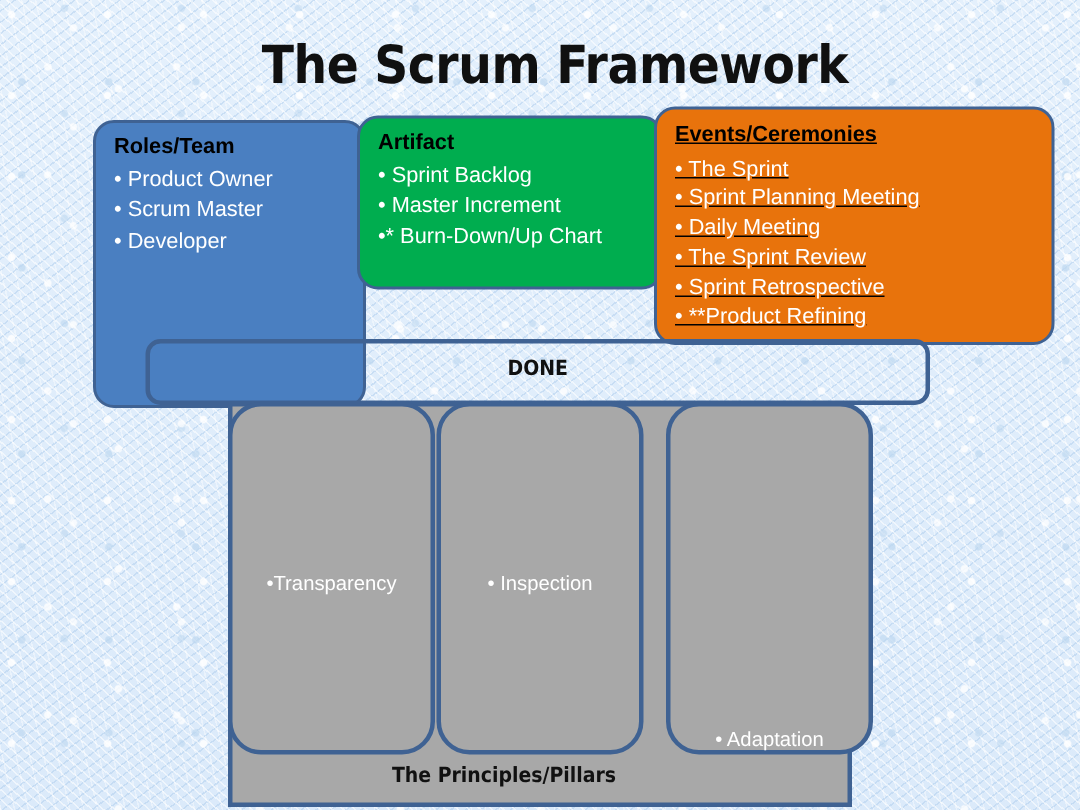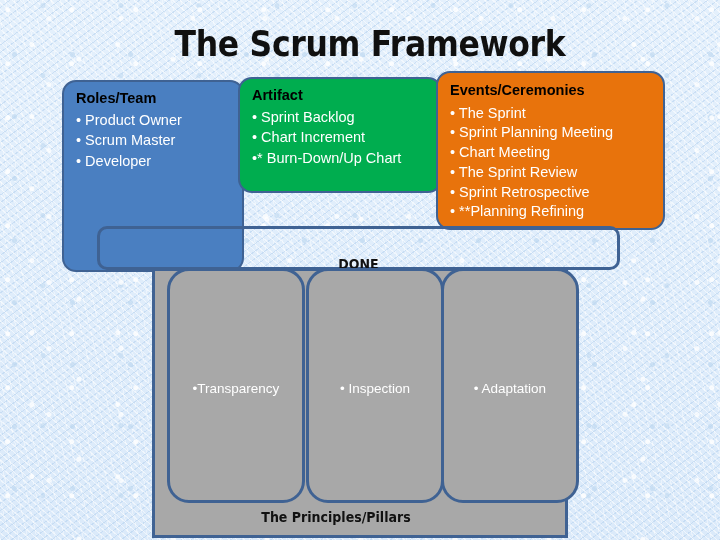--- a/index.html
+++ b/index.html
@@ -87,45 +87,46 @@
     left: 238px;
     top: 77px;
     width: 204px;
     height: 116px;
     background-color: #00ad4f;
     z-index: 3;
   }
   #panel-events {
     left: 436px;
     top: 71px;
-    width: 229px;
+    width: 267px;
     height: 159px;
     background-color: #e8730c;
     z-index: 4;
+    text-decoration: underline;
   }
   #panel-events .panel-item,
   #panel-events .panel-head { line-height: 1.36; }
 
   
   #done-bar {
     position: absolute;
     left: 97px;
     top: 226px;
     width: 523px;
     height: 44px;
     box-sizing: border-box;
     border: 3px solid #3f6293;
     border-radius: 10px;
     background: transparent;
     z-index: 5;
   }
   #done-label {
     position: absolute;
     left: 0;
-    top: 27px;
+    top: 9px;
     width: 100%;
     text-align: center;
     font-size: 14px;
     font-weight: bold;
     color: #111111;
     font-family: "DejaVu Sans", sans-serif;
     font-stretch: condensed;
   }
 
   
@@ -140,38 +141,37 @@
     background-color: #a8a8a8;
     z-index: 4;
   }
   #pillars {
     position: absolute;
     left: 152px;
     top: 268px;
     width: 416px;
     height: 235px;
     z-index: 6;
-    margin-left: 15px;
   }
   .pillar {
     position: absolute;
     top: 0;
     width: 138px;
     height: 235px;
     box-sizing: border-box;
     border: 3px solid #3f6293;
     border-radius: 22px;
     background-color: #a8a8a8;
     display: flex;
     align-items: center;
     justify-content: center;
   }
   #pillar-1 { left: 0px; }
   #pillar-2 { left: 139px; }
-  #pillar-3 { left: 274px; }
+  #pillar-3 { left: 292px; align-items: flex-end; }
   .pillar-label {
     font-size: 13.5px;
     color: #ffffff;
     white-space: nowrap;
     margin-top: 5px;
   }
   #pillar-base-label {
     position: absolute;
     left: 152px;
     top: 509px;
@@ -195,32 +195,32 @@
   <div class="panel" id="panel-roles">
     <div class="panel-head">Roles/Team</div>
     <div class="panel-item">• Product Owner</div>
     <div class="panel-item">• Scrum Master</div>
     <div class="panel-item">• Developer</div>
   </div>
 
   <div class="panel" id="panel-artifact">
     <div class="panel-head">Artifact</div>
     <div class="panel-item">• Sprint Backlog</div>
-    <div class="panel-item">• Chart Increment</div>
+    <div class="panel-item">• Master Increment</div>
     <div class="panel-item">•* Burn-Down/Up Chart</div>
   </div>
 
   <div class="panel" id="panel-events">
     <div class="panel-head">Events/Ceremonies</div>
     <div class="panel-item">• The Sprint</div>
     <div class="panel-item">• Sprint Planning Meeting</div>
-    <div class="panel-item">• Chart Meeting</div>
+    <div class="panel-item">• Daily Meeting</div>
     <div class="panel-item">• The Sprint Review</div>
     <div class="panel-item">• Sprint Retrospective</div>
-    <div class="panel-item">• **Planning Refining</div>
+    <div class="panel-item">• **Product Refining</div>
   </div>
 
   <div id="pillar-base"></div>
 
   <div id="done-bar">
     <div id="done-label">DONE</div>
   </div>
 
   <div id="pillars">
     <div class="pillar" id="pillar-1">

